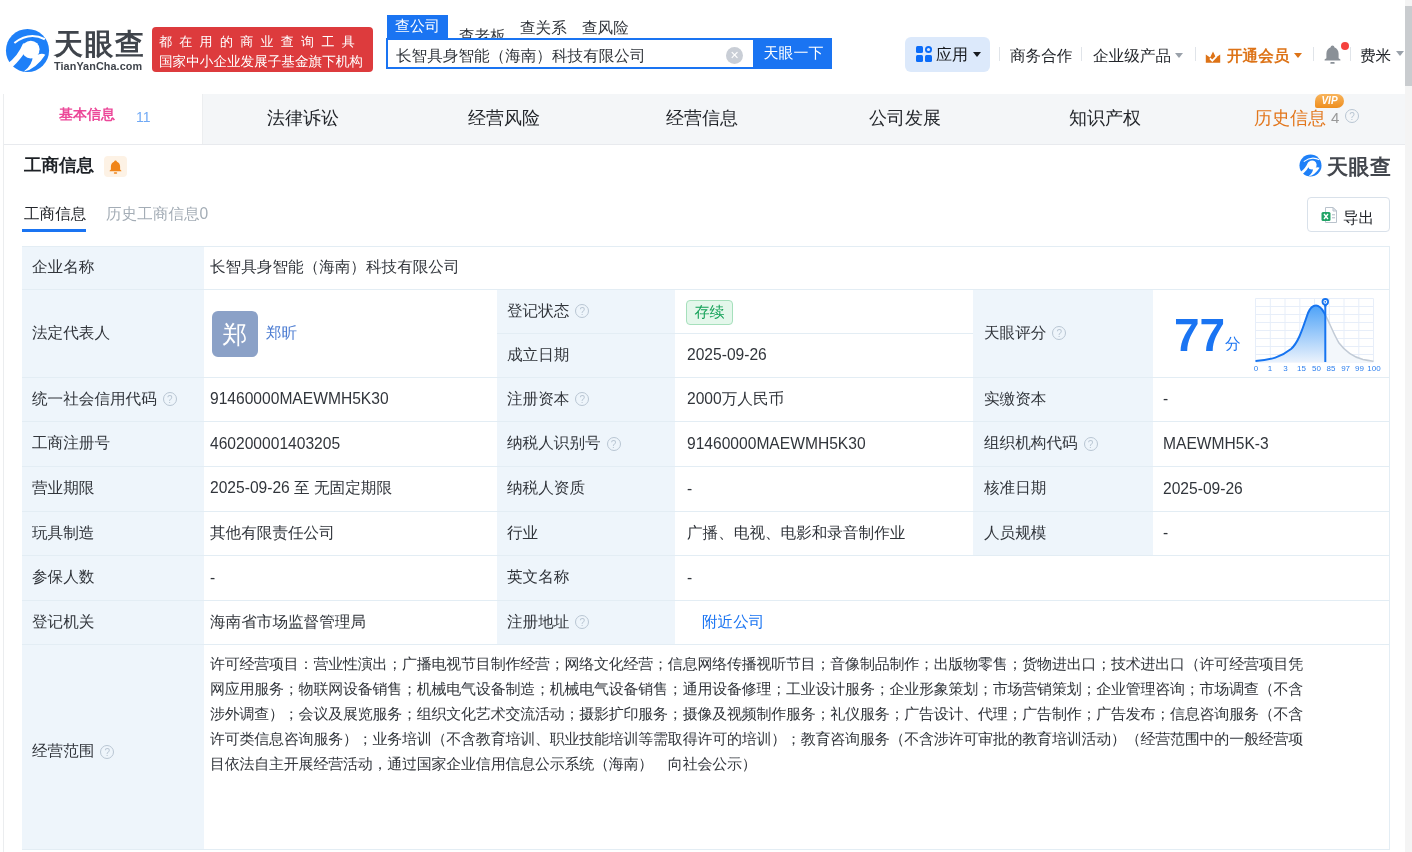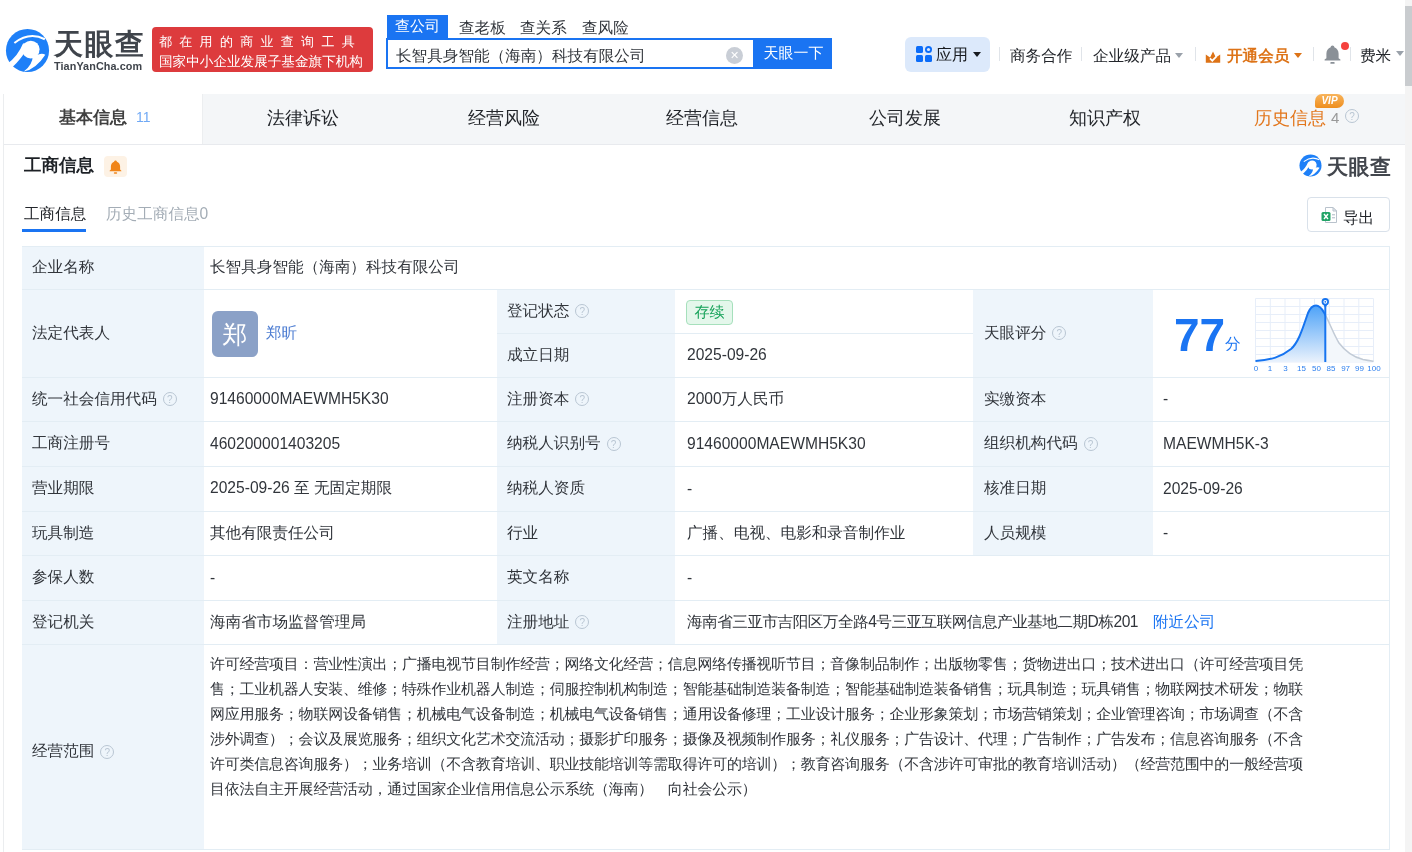--- a/index.html
+++ b/index.html
@@ -34,21 +34,21 @@
 </svg></div>
 <div class="abs" style="left:54px;top:25px;font-size:29px;font-weight:bold;color:#3f444b;letter-spacing:1.5px;">天眼查</div>
 <div class="abs" style="left:54px;top:59.5px;font-size:10.8px;font-weight:bold;color:#3f444b;letter-spacing:0.1px;">TianYanCha.com</div>
 
 <div class="abs" style="left:152px;top:27px;width:221px;height:45px;background:#dd3b3d;border-radius:4px;color:#fff;box-sizing:border-box;padding:6px 7px 0 7px;">
   <div style="font-size:13px;letter-spacing:7.3px;white-space:nowrap;font-family:Liberation Mono, monospace;">都在用的商业查询工具</div>
   <div style="font-size:13.6px;margin-top:2px;white-space:nowrap;">国家中小企业发展子基金旗下机构</div>
 </div>
 
 <div class="abs" style="left:387px;top:15px;width:61px;height:23px;background:#1a74f2;color:#fff;font-size:15px;display:flex;align-items:center;justify-content:center;">查公司</div>
-<div class="abs cjk" style="left:459px;top:18px;font-family:Liberation Mono, monospace;">查老板</div>
+<div class="abs cjk" style="left:459px;top:26px;font-family:Liberation Mono, monospace;">查老板</div>
 <div class="abs cjk" style="left:520px;top:18px;">查关系</div>
 <div class="abs cjk" style="left:582px;top:18px;">查风险</div>
 
 <div class="abs" style="left:386px;top:38px;width:369px;height:31px;border:2px solid #1a74f2;box-sizing:border-box;background:#fff;"></div>
 <div class="abs cjk" style="left:396px;top:46px;">长智具身智能（海南）科技有限公司</div>
 <div class="abs" style="left:726px;top:47px;width:17px;height:17px;border-radius:50%;background:#c9ced6;color:#fff;font-size:11px;text-align:center;line-height:16px;">✕</div>
 <div class="abs" style="left:755px;top:38px;width:77px;height:31px;background:#1a74f2;color:#fff;font-size:15px;display:flex;align-items:center;justify-content:center;">天眼一下</div>
 
 <div class="abs" style="left:905px;top:37px;width:85px;height:35px;background:#dce9fb;border-radius:6px;"></div>
 <div class="abs" id="app-icon" style="left:916px;top:46px;width:16px;height:16px;">
@@ -80,21 +80,21 @@
 <path d="M8.5 0.5 C9.6 0.5 10.3 1.3 10.3 2.3 C13 3.2 14.6 5.6 14.6 8.7 L14.6 13.2 L16.4 14.6 L16.4 15.4 L0.6 15.4 L0.6 14.6 L2.4 13.2 L2.4 8.7 C2.4 5.6 4 3.2 6.7 2.3 C6.7 1.3 7.4 0.5 8.5 0.5 Z" fill="#8a9097"></path>
 <rect x="6.3" y="17" width="4.4" height="1.8" rx="0.9" fill="#8a9097"></rect>
 </svg></div>
 <div class="abs" style="left:1341px;top:42px;width:8px;height:8px;border-radius:50%;background:#f5413d;"></div>
 <div class="sep" style="left:1350px;"></div>
 <div class="abs cjk" style="left:1360px;top:46px;color:#23262b;">费米</div>
 <div class="abs caret" style="left:1396px;top:51px;"></div>
 
 <div class="abs" style="left:3px;top:94px;width:1402px;height:51px;background:#f4f6f8;border-bottom:1px solid #e8eaee;box-sizing:border-box;"></div>
 <div class="abs" style="left:3px;top:94px;width:200px;height:50px;background:#fff;border-right:1px solid #eceef0;box-sizing:border-box;"></div>
-<div class="abs" style="left:59px;top:105.5px;font-size:17px;font-weight:bold;color:#404040;">基本信息</div>
+<div class="abs" style="left:59px;top:105.5px;font-size:14px;font-weight:bold;color:#ec4899;">基本信息</div>
 <div class="abs" style="left:136px;top:108.5px;font-size:14px;color:#70a9f5;">11</div>
 <div class="abs" style="left:267px;top:105.5px;font-size:18px;color:#23262b;">法律诉讼</div>
 <div class="abs" style="left:468px;top:105.5px;font-size:18px;color:#23262b;">经营风险</div>
 <div class="abs" style="left:666px;top:105.5px;font-size:18px;color:#23262b;">经营信息</div>
 <div class="abs" style="left:869px;top:105.5px;font-size:18px;color:#23262b;">公司发展</div>
 <div class="abs" style="left:1069px;top:105.5px;font-size:18px;color:#23262b;">知识产权</div>
 <div class="abs" style="left:1254px;top:105.5px;font-size:18px;color:#e2761c;">历史信息</div>
 <div class="abs" style="left:1331px;top:108.5px;font-size:15px;color:#999;">4</div>
 <div class="abs qm" style="left:1345px;top:109px;width:14px;height:14px;margin-left:0;">?</div>
 <div class="abs" style="left:1315px;top:94px;width:29px;height:14px;background:linear-gradient(180deg,#f8b45c,#ee8e1e);border-radius:7px 7px 7px 2px;color:#fff;font-size:10px;font-weight:bold;font-style:italic;text-align:center;line-height:14px;">VIP</div>
@@ -252,28 +252,26 @@
 
 <div class="lt" style="left:32px;top:555px;height:45px;">参保人数</div>
 <div class="vt" style="left:210px;top:555px;height:45px;">-</div>
 <div class="lt" style="left:507px;top:555px;height:45px;">英文名称</div>
 <div class="vt" style="left:687px;top:555px;height:45px;">-</div>
 
 <div class="lt" style="left:32px;top:600px;height:44px;">登记机关</div>
 <div class="vt" style="left:210px;top:600px;height:44px;">海南省市场监督管理局</div>
 <div class="lt" style="left:507px;top:600px;height:44px;">注册地址<span class="qm">?</span></div>
 <div class="vt" style="left:687px;top:600px;height:44px;">
-        <span style="letter-spacing:-0.5px;">海南省三亚市吉阳区万全路4号三亚互联网信息产业基地二期D栋201</span>
         <span style="color:#1a74f2;margin-left:15px;">附近公司</span>
       </div>
 
 <div class="lt" style="left:32px;top:644px;height:215px;">经营范围<span class="qm">?</span></div>
 <div class="abs" id="scope" style="left:210px;top:651px;width:1190px;font-size:15px;letter-spacing:-0.23px;line-height:25px;color:#31353b;">
 <div class="sl">许可经营项目：营业性演出；广播电视节目制作经营；网络文化经营；信息网络传播视听节目；音像制品制作；出版物零售；货物进出口；技术进出口（许可经营项目凭</div>
-<div class="sl">售；工业机器人安装、维修；特殊作业机器人制造；伺服控制机构制造；智能基础制造装备制造；智能基础制造装备销售；玩具制造；玩具销售；物联网技术研发；物联</div>
 <div class="sl">网应用服务；物联网设备销售；机械电气设备制造；机械电气设备销售；通用设备修理；工业设计服务；企业形象策划；市场营销策划；企业管理咨询；市场调查（不含</div>
 <div class="sl">涉外调查）；会议及展览服务；组织文化艺术交流活动；摄影扩印服务；摄像及视频制作服务；礼仪服务；广告设计、代理；广告制作；广告发布；信息咨询服务（不含</div>
 <div class="sl">许可类信息咨询服务）；业务培训（不含教育培训、职业技能培训等需取得许可的培训）；教育咨询服务（不含涉许可审批的教育培训活动）（经营范围中的一般经营项</div>
 <div class="sll">目依法自主开展经营活动，通过国家企业信用信息公示系统（海南）　向社会公示）</div>
 </div>
 </div>
 
 <div class="abs" style="left:1405px;top:0;width:7px;height:852px;background:#f4f4f4;"></div>
 <div class="abs" style="left:1405px;top:6px;width:7px;height:80px;background:#c9cccf;"></div>
 

